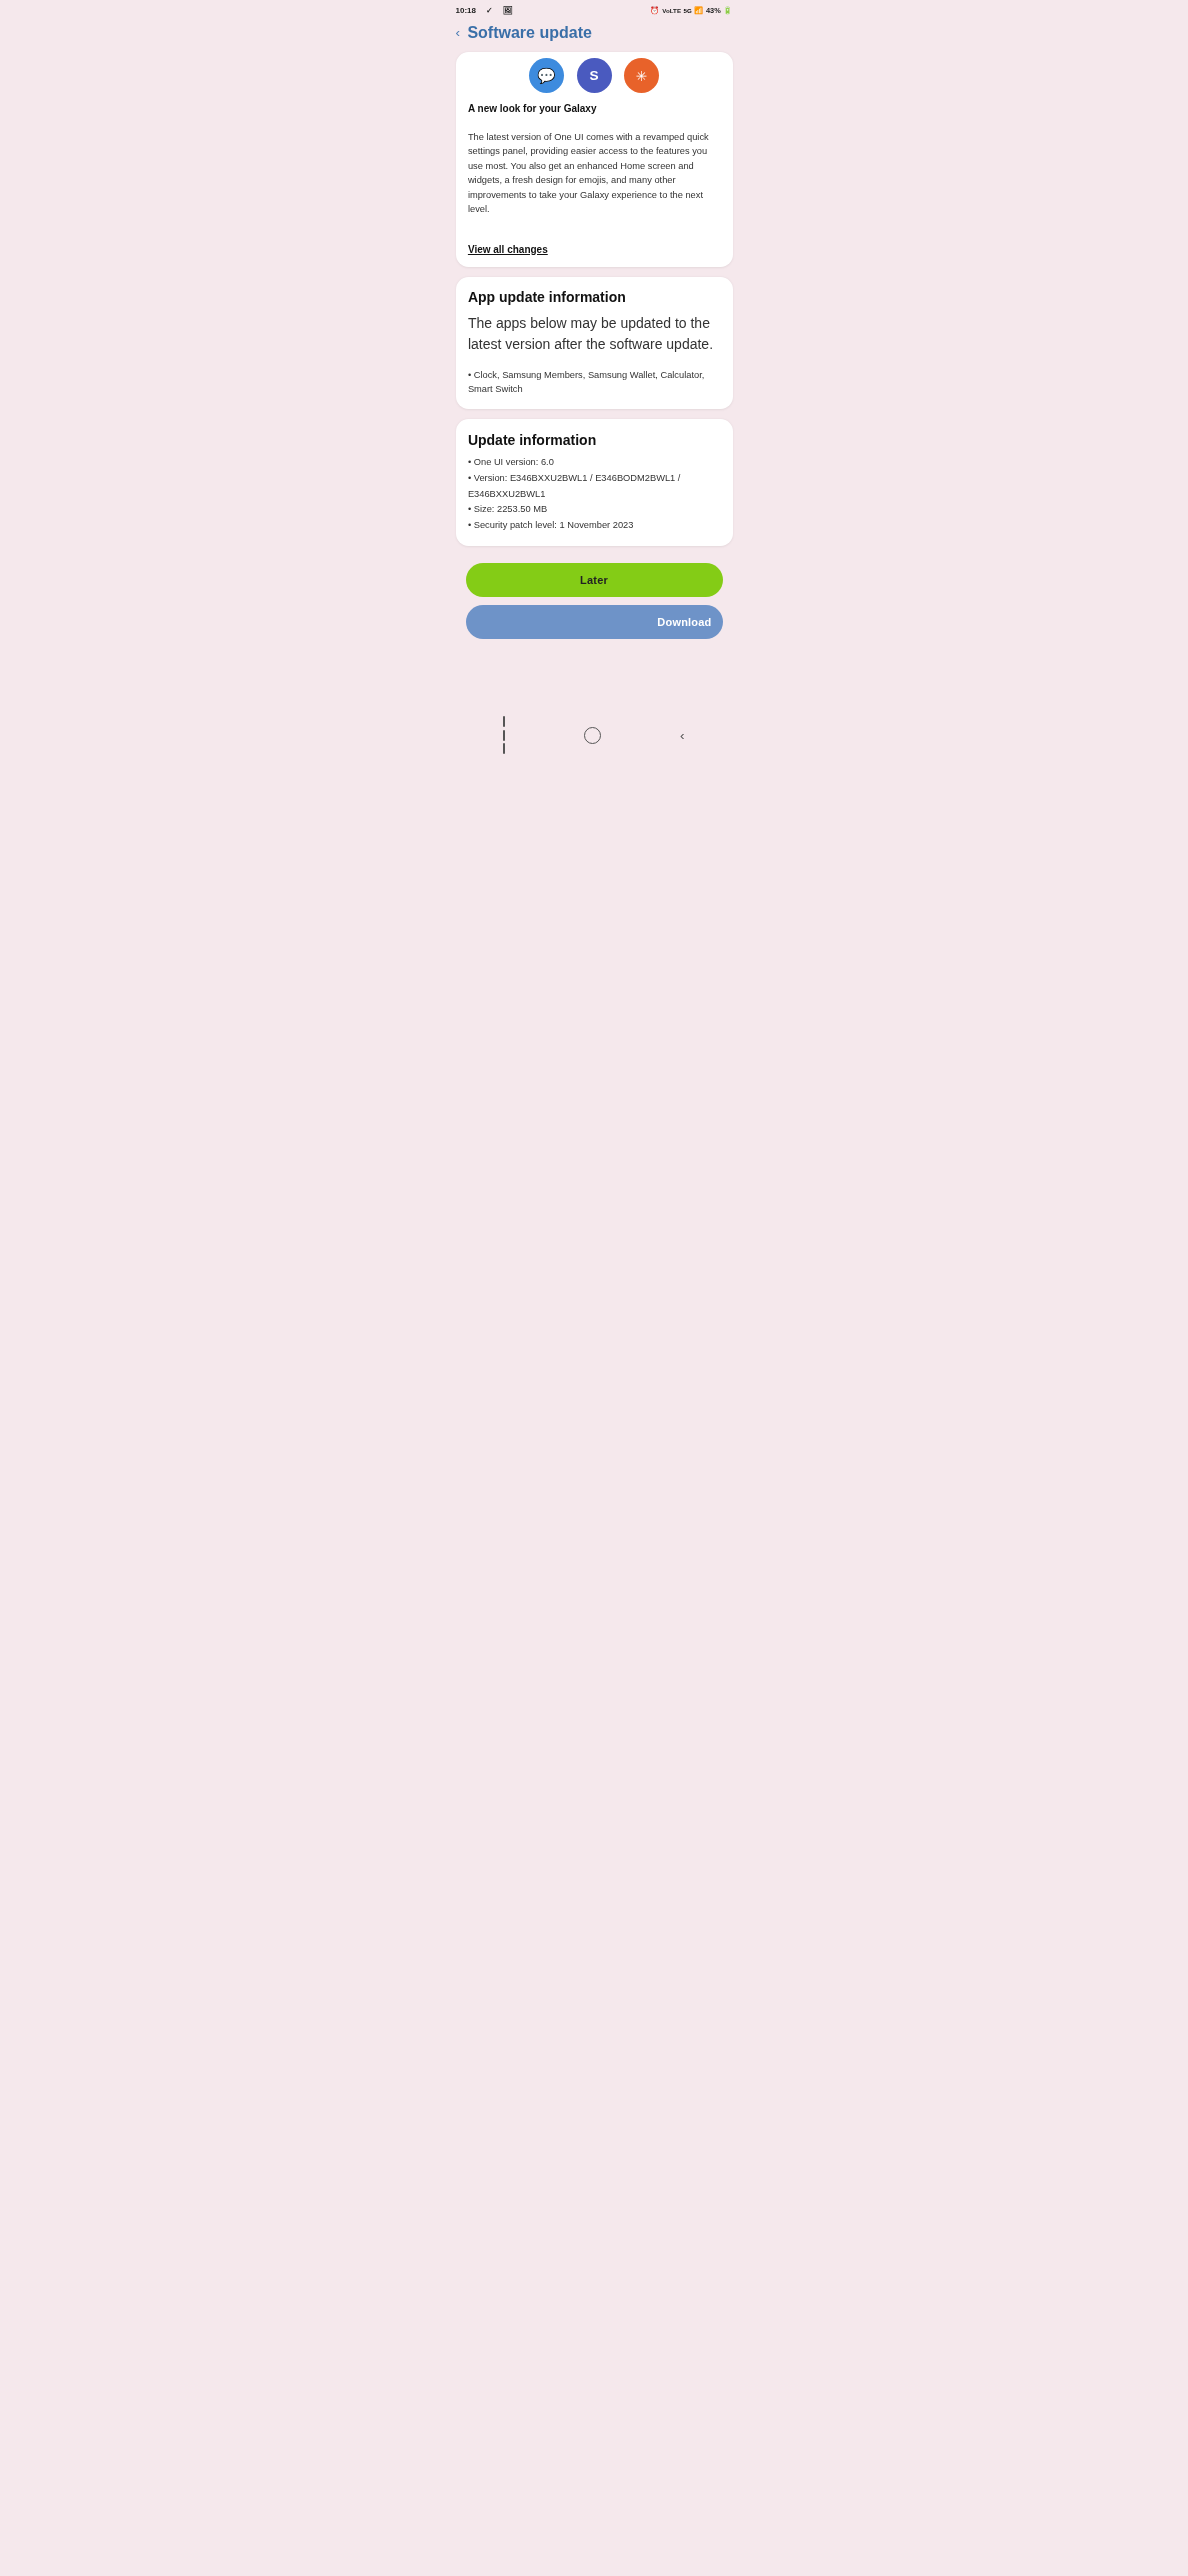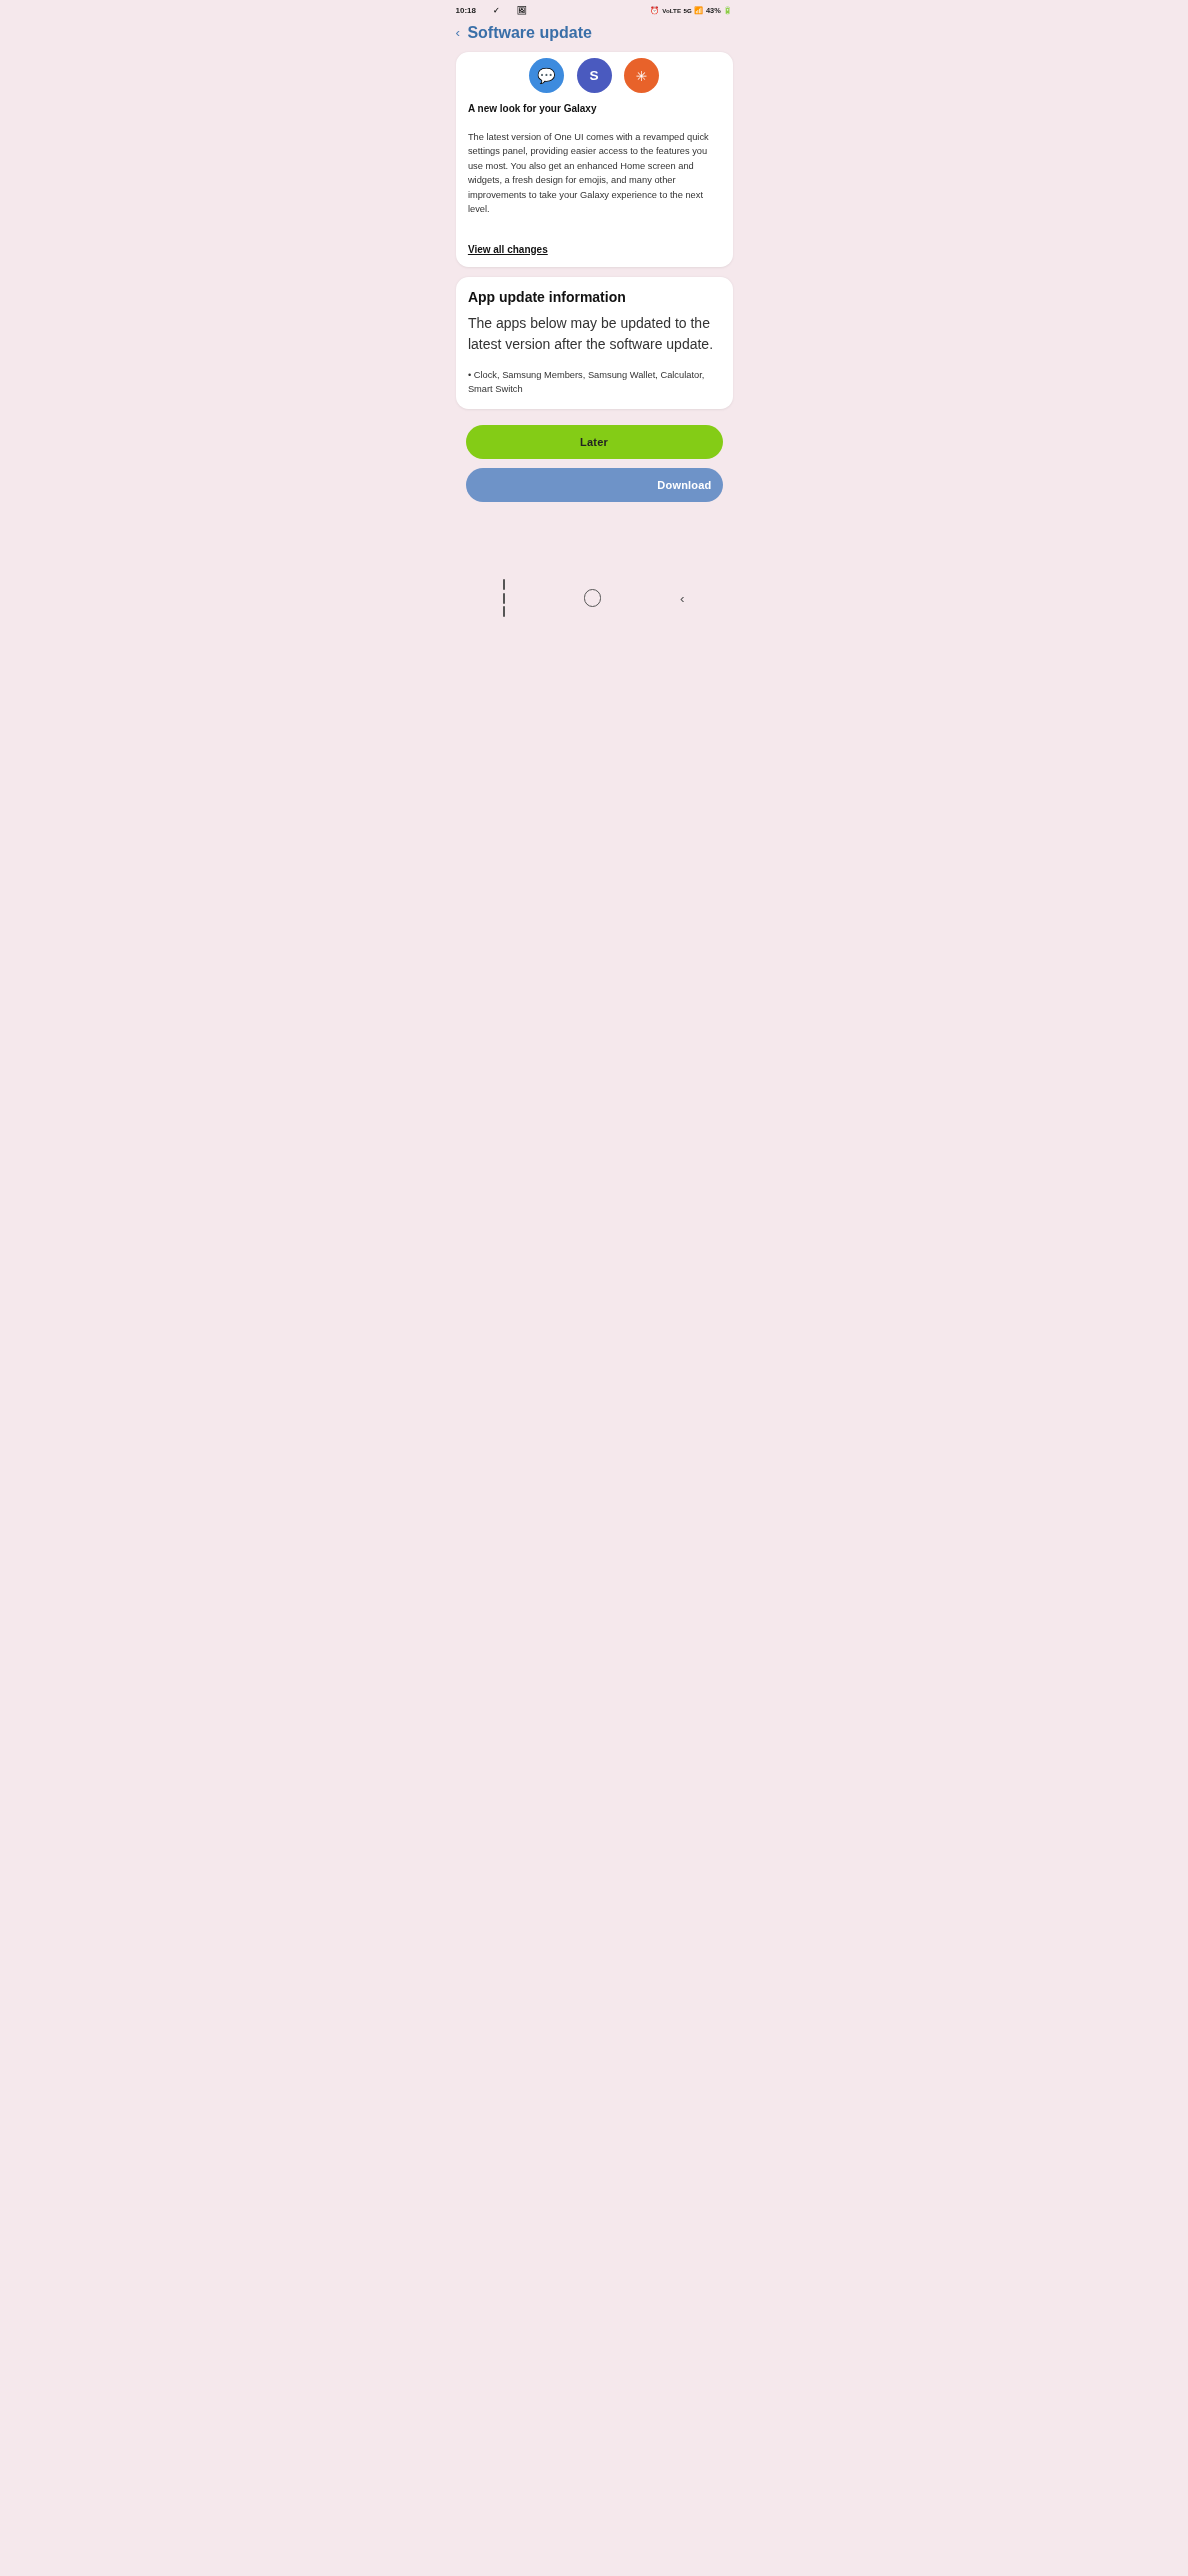--- a/index.html
+++ b/index.html
@@ -25,21 +25,21 @@
       align-items: center;
       padding: 6.2px 10px 3.7px;
       font-size: 8px;
       font-weight: 600;
       color: #222;
     }
 
     .status-left {
       display: flex;
       align-items: center;
-      gap: 17px;
+      gap: 10px;
     }
 
     .status-right {
       display: flex;
       align-items: center;
       gap: 2.5px;
       font-size: 7.4px;
     }
 
     .header {
@@ -274,20 +274,29 @@
       <a class="view-changes-link">View all changes</a>
     </div>
   </div>
 
   <div class="card">
     <div class="info-title">App update information</div>
     <div class="info-text">The apps below may be updated to the latest version after the software update.</div>
     <div class="info-list">• Clock, Samsung Members, Samsung Wallet, Calculator, Smart Switch</div>
   </div>
 
+  <div class="card">
+    <div class="info-title">Update information</div>
+    <div>
+      <div class="update-info-item">• One UI version: 6.0</div>
+      <div class="update-info-item">• Version: E346BXXU2BWL1 / E346BODM2BWL1 / E346BXXU2BWL1</div>
+      <div class="update-info-item">• Size: 2253.50 MB</div>
+      <div class="update-info-item">• Security patch level: 1 November 2023</div>
+    </div>
+  </div>
 
   <div class="buttons-area">
     <button class="btn-later">Later</button>
     <button class="btn-download">Download</button>
   </div>
 
 </div>
 
 <div class="nav-bar">
   <div class="nav-lines-group">

